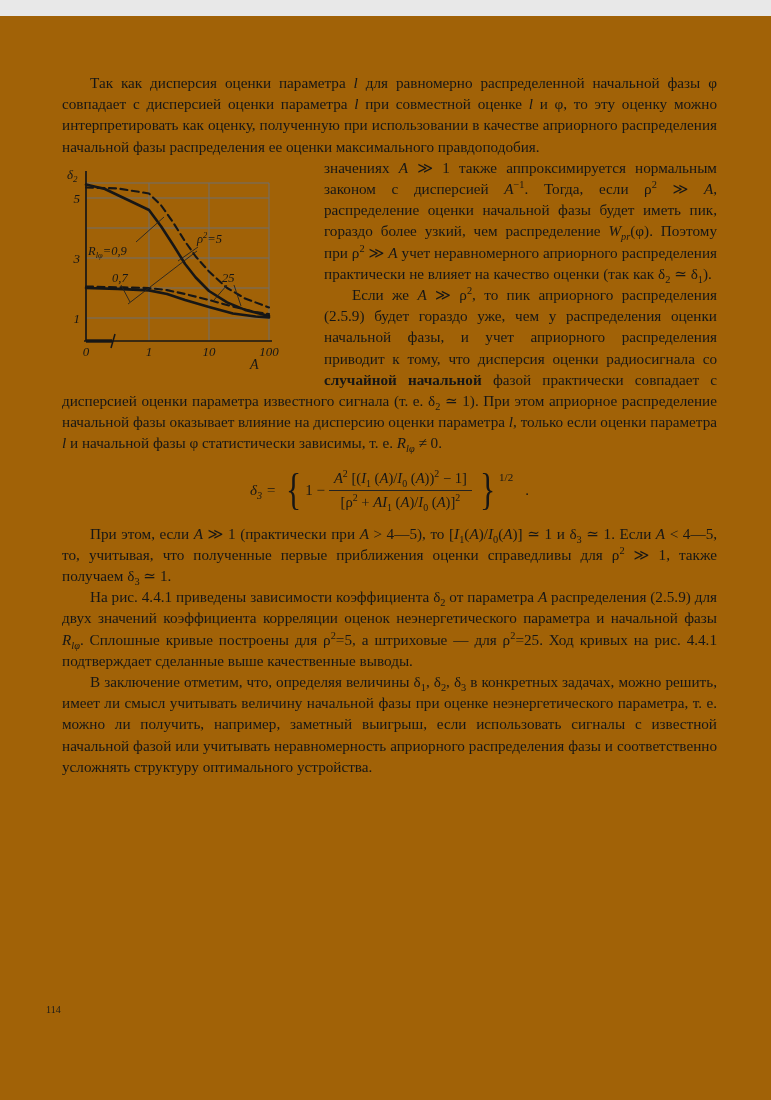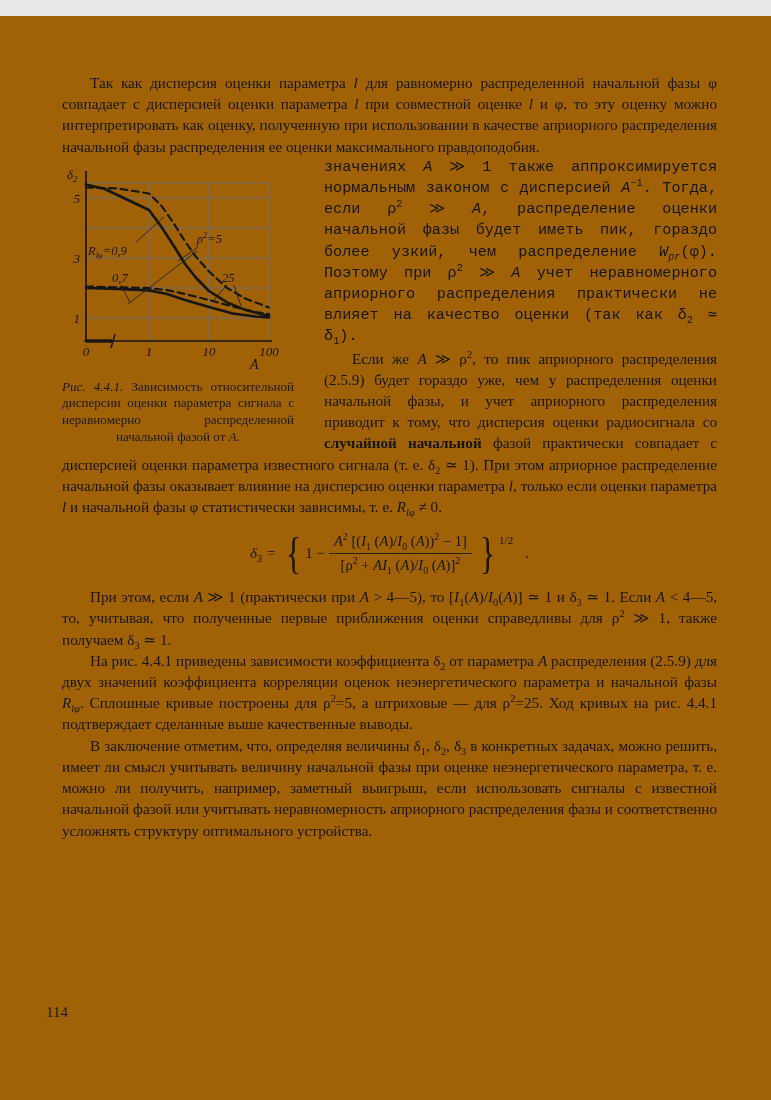--- a/index.html
+++ b/index.html
@@ -1,40 +1,40 @@
 <!DOCTYPE html>
 <html><head>
 <meta charset="utf-8">
 <style>
   html,body{margin:0;padding:0;background:#e8e8e8;}
   .page{position:relative;width:771px;height:1100px;background:#a16207;margin:16px auto;
         font-family:"Liberation Serif","DejaVu Serif",serif;color:#161616;overflow:hidden;}
   .content{position:absolute;left:62px;top:56px;width:655px;font-size:15.2px;
            line-height:21.2px;text-align:justify;}
   .content p{margin:0;text-indent:28px;}
-  .content p.noindent{text-indent:0;font-family:Liberation Mono, monospace;}
+  .content p.noindent{text-indent:0;}
   i{font-style:italic;}
   sub,sup{font-size:68%;line-height:0;}
   .flow{overflow:visible;}
   .fig-float{float:left;width:250px;margin:6px 12px 2px 0;display:block;}
   .fig-float svg{display:block;margin-left:2px;}
   .caption{display:block;width:232px;font-size:13.1px;line-height:16.6px;
            text-align:justify;text-align-last:center;margin-top:8px;color:#1b1b1b;}
   .formula{display:flex;justify-content:center;align-items:center;margin:15px 0 11px;
            font-size:15px;clear:none;}
   .formula .f-lhs{margin-right:6px;font-style:italic;}
   .brace{font-size:44px;font-weight:400;line-height:0;display:inline-block;
          transform:scaleX(.72);padding:0 1px;}
   .frac{display:inline-flex;flex-direction:column;text-align:center;margin:0 4px;
         font-size:14.6px;line-height:19px;}
   .frac .num{border-bottom:1.4px solid #222;padding:0 5px 2px;}
   .frac .den{padding-top:2px;}
   .exp{font-size:11px;align-self:flex-start;margin-top:8px;}
   .f-period{margin-left:12px;}
-  .page-number{position:absolute;left:46px;top:988px;font-size:15px;color:#1a1a1a;}
+  .page-number{position:absolute;left:46px;top:988px;font-size:10px;color:#1a1a1a;}
 </style>
 </head>
 <body>
 
 <div class="page">
   <div class="content">
 
     <p>Так как дисперсия оценки параметра <i>l</i> для равномерно распределенной начальной фазы φ совпадает с дисперсией оценки параметра <i>l</i> при совместной оценке <i>l</i> и φ, то эту оценку можно интерпретировать как оценку, полученную при использовании в качестве априорного распределения начальной фазы распределения ее оценки максимального правдоподобия.</p>
 
 
@@ -71,21 +71,20 @@
             <text x="85" y="193" font-size="13" font-style="italic" font-family="&quot;Liberation Serif&quot;,&quot;DejaVu Serif&quot;,serif" fill="#161616" text-anchor="middle">1</text>
             <text x="145" y="193" font-size="13" font-style="italic" font-family="&quot;Liberation Serif&quot;,&quot;DejaVu Serif&quot;,serif" fill="#161616" text-anchor="middle">10</text>
             <text x="205" y="193" font-size="13" font-style="italic" font-family="&quot;Liberation Serif&quot;,&quot;DejaVu Serif&quot;,serif" fill="#161616" text-anchor="middle">100</text>
             <text x="3" y="16" font-size="13" font-style="italic" font-family="&quot;Liberation Serif&quot;,&quot;DejaVu Serif&quot;,serif" fill="#161616">δ<tspan font-size="9" dy="3">2</tspan></text>
             <text x="186" y="206" font-size="14" font-style="italic" font-family="&quot;Liberation Serif&quot;,&quot;DejaVu Serif&quot;,serif" fill="#161616" text-anchor="start">A</text>
             <text x="24" y="92" font-size="12.5" font-style="italic" font-family="&quot;Liberation Serif&quot;,&quot;DejaVu Serif&quot;,serif" fill="#161616">R<tspan font-size="8.5" dy="3">lφ</tspan><tspan dy="-3">=0,9</tspan></text>
             <text x="133" y="80" font-size="12.5" font-style="italic" font-family="&quot;Liberation Serif&quot;,&quot;DejaVu Serif&quot;,serif" fill="#161616">ρ<tspan font-size="8.5" dy="-5">2</tspan><tspan dy="5">=5</tspan></text>
             <text x="48" y="119" font-size="12.5" font-style="italic" font-family="&quot;Liberation Serif&quot;,&quot;DejaVu Serif&quot;,serif" fill="#161616">0,7</text>
             <text x="158" y="119" font-size="12.5" font-style="italic" font-family="&quot;Liberation Serif&quot;,&quot;DejaVu Serif&quot;,serif" fill="#161616">25</text>
           </svg>
-        <span class="caption"><i>Рис. 4.4.1.</i> Зависимость относительной дисперсии оценки параметра сигнала с неравномерно распределенной начальной фазой от <i>А</i>.</span>
       </span>
       <p class="noindent">значениях <i>A</i> ≫ 1 также аппроксимируется нормальным законом с дисперсией <i>A</i><sup>−1</sup>. Тогда, если ρ<sup>2</sup> ≫ <i>A</i>, распределение оценки начальной фазы будет иметь пик, гораздо более узкий, чем распределение <i>W<sub>pr</sub></i>(φ). Поэтому при ρ<sup>2</sup> ≫ <i>A</i> учет неравномерного априорного распределения практически не влияет на качество оценки (так как δ<sub>2</sub> ≃ δ<sub>1</sub>).</p>
       <p>Если же <i>A</i> ≫ ρ<sup>2</sup>, то пик априорного распределения (2.5.9) будет гораздо уже, чем у распределения оценки начальной фазы, и учет априорного распределения приводит к тому, что дисперсия оценки радиосигнала со <b>случайной начальной</b> фазой практически совпадает с дисперсией оценки параметра известного сигнала (т. е. δ<sub>2</sub> ≃ 1). При этом априорное распределение начальной фазы оказывает влияние на дисперсию оценки параметра <i>l</i>, только если оценки параметра <i>l</i> и начальной фазы φ статистически зависимы, т. е. <i>R<sub>lφ</sub></i> ≠ 0.</p>
     </div>
 
 
     <div class="formula">
       <span class="f-lhs">δ<sub>3</sub> =</span>
       <span class="brace">{</span>
       <span class="f-pre">1 −</span>

